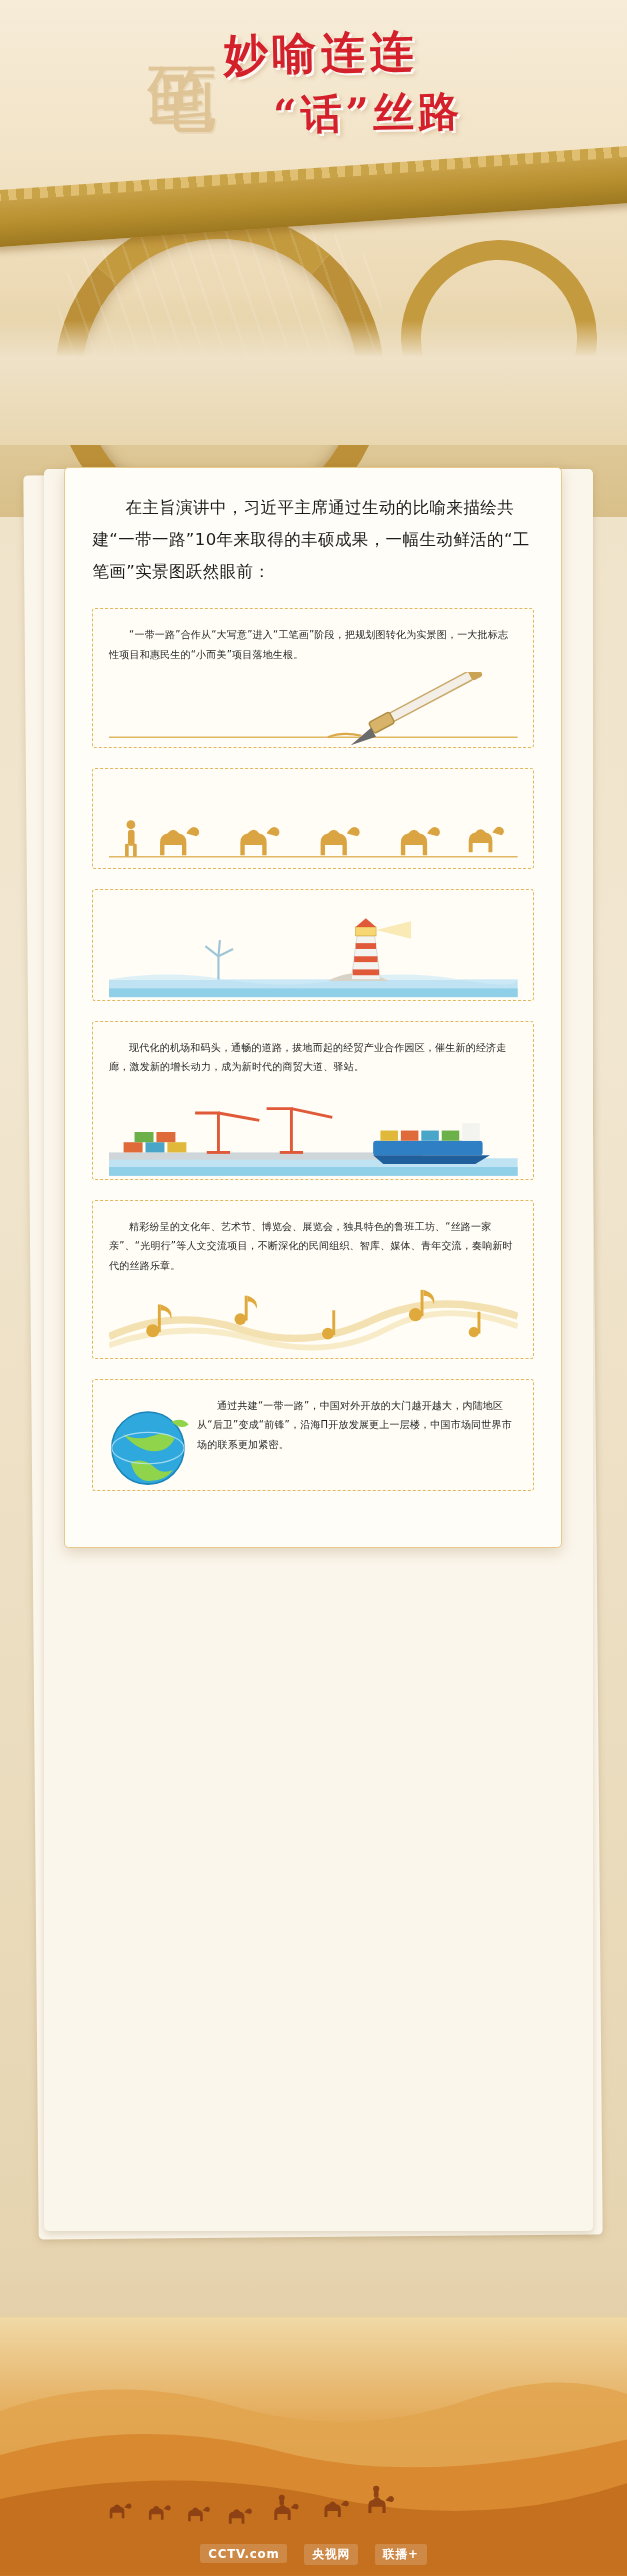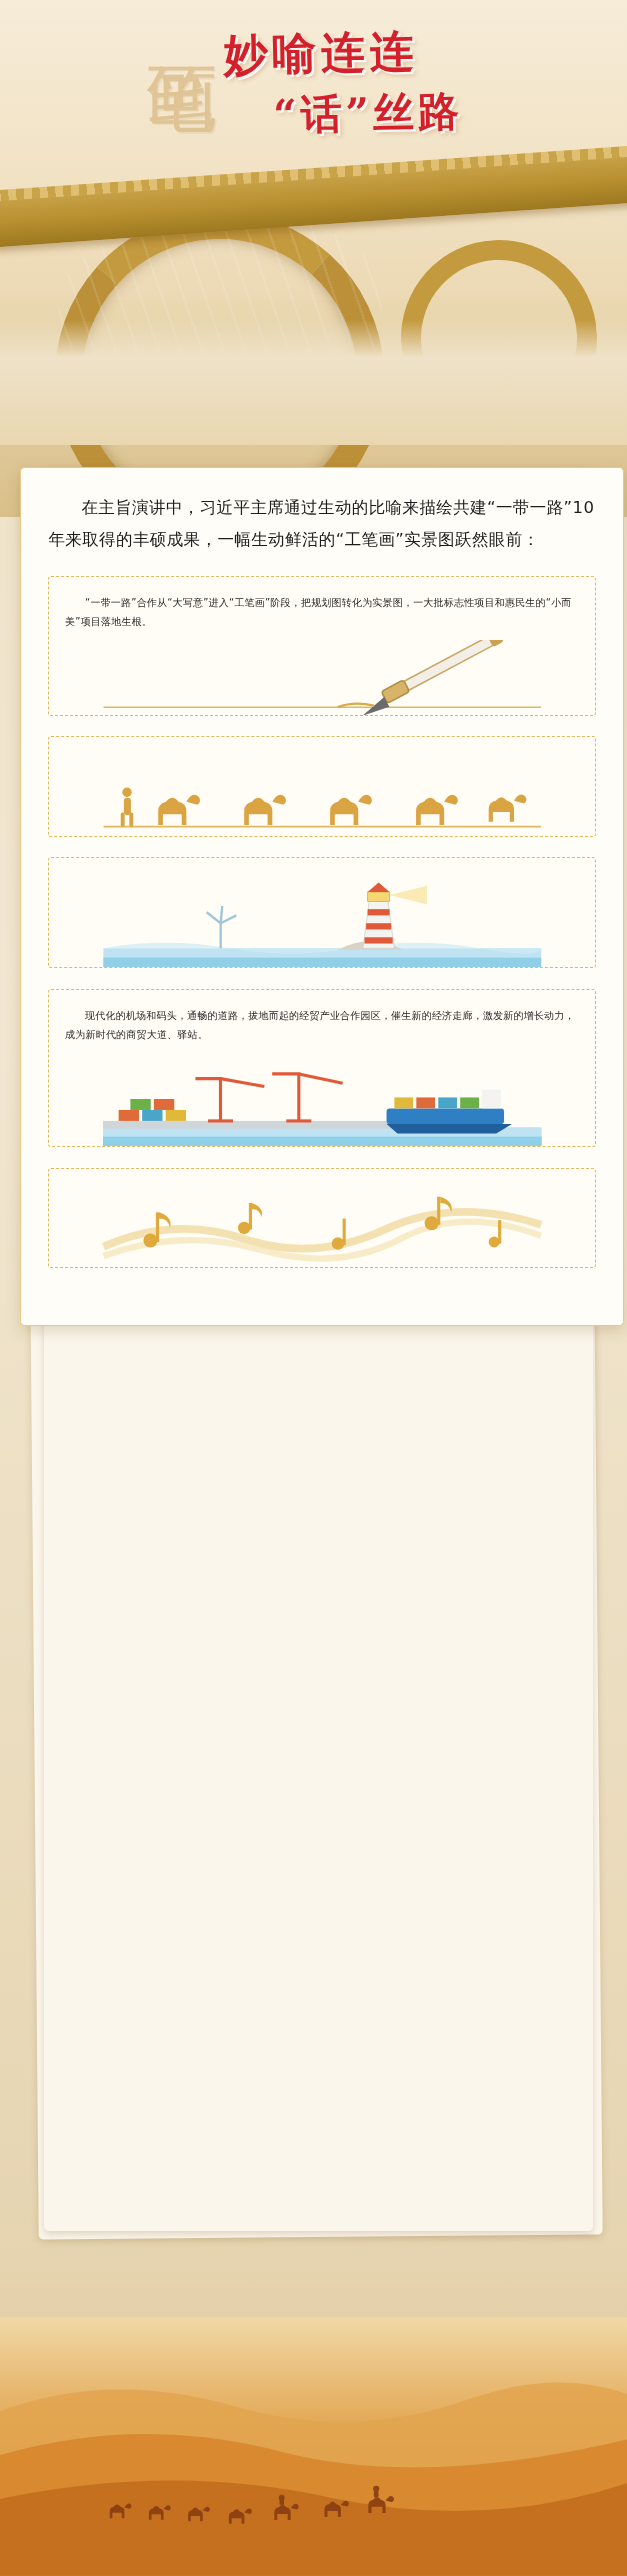--- a/index.html
+++ b/index.html
@@ -126,21 +126,21 @@
   
   .card-stack { position:absolute; left:20.4px; top:467px; width:586px; }
   .card-shadow {
     position:absolute; background:#fbf6ec;
     border-radius:4.7px;
     box-shadow: 0 2.4px 7.8px rgba(140,110,60,.25);
   }
   .card-main {
     position:relative;
     margin: 0 auto;
-    width: 604px;
+    width: 498px;
     background: #fffdf7;
     border: 1.6px solid #e7c98a;
     border-radius: 4.7px;
     padding: 23.5px 27px 36px 27px;
     box-shadow: 0 4.7px 14px rgba(150,115,60,.25);
   }
   .lead {
     font-family: "DejaVu Sans", sans-serif;
     font-size: 16.5px;
     line-height: 1.95;
@@ -336,20 +336,21 @@
               <rect x="48" y="58" width="24" height="14" fill="#e06b3a"></rect>
               <rect x="76" y="58" width="24" height="14" fill="#4aa6c9"></rect>
               <rect x="104" y="58" width="24" height="14" fill="#6cb04a"></rect>
               <rect x="132" y="48" width="24" height="24" fill="#f3f3ef"></rect>
             </g>
           </svg>
         </div>
       </div>
 
       <div class="sec">
+        <p>精彩纷呈的文化年、艺术节、博览会、展览会，独具特色的鲁班工坊、“丝路一家亲”、“光明行”等人文交流项目，不断深化的民间组织、智库、媒体、青年交流，奏响新时代的丝路乐章。</p>
         <div class="art" style="height:75px">
           <svg width="100%" height="75" viewBox="0 0 560 96">
             <path d="M0 70 q90 -40 180 -10 t180 -12 t200 -6" stroke="#f0d79a" stroke-width="10" fill="none" opacity=".75"></path>
             <path d="M0 82 q100 -36 200 -8 t180 -14 t180 -4" stroke="#f6e6bd" stroke-width="8" fill="none" opacity=".8"></path>
             <g fill="#e0a93c">
               <circle cx="60" cy="62" r="9"></circle>
                 <rect x="67" y="26" width="4" height="38"></rect>
                 <path d="M71 26 q18 6 14 20 q-2 -12 -14 -12 z"></path>
               <circle cx="180" cy="46" r="8"></circle>
                 <rect x="186" y="14" width="4" height="34"></rect>
@@ -359,20 +360,33 @@
               <circle cx="420" cy="40" r="9"></circle>
                 <rect x="427" y="6" width="4" height="36"></rect>
                 <path d="M431 6 q18 6 14 20 q-2 -12 -14 -12 z"></path>
               <circle cx="500" cy="64" r="7"></circle>
                 <rect x="505" y="36" width="4" height="30"></rect>
             </g>
           </svg>
         </div>
       </div>
 
+      <div class="sec">
+        <div style="position:relative; min-height:94px;">
+          <svg style="position:absolute; left:-4.7px; top:4.7px;" width="91" height="91" viewBox="0 0 116 116">
+            <circle cx="56" cy="60" r="46" fill="#2fa8dd"></circle>
+            <circle cx="56" cy="60" r="46" fill="none" stroke="#1b84b8" stroke-width="2"></circle>
+            <path d="M24 42 q18 10 40 2 q14 -6 26 4 q-8 16 -26 16 q-20 0 -40 -22 z" fill="#8fd44a"></path>
+            <path d="M34 78 q16 -6 30 6 q10 10 24 4 q-10 14 -30 14 q-18 0 -24 -24 z" fill="#8fd44a"></path>
+            <path d="M86 26 q14 -6 22 4 q-10 8 -22 -4 z" fill="#8fd44a"></path>
+            <ellipse cx="56" cy="60" rx="46" ry="20" fill="none" stroke="#bce6f7" stroke-width="1.5" opacity=".8"></ellipse>
+          </svg>
+          <p style="text-indent:2em; padding-left:88px;">通过共建“一带一路”，中国对外开放的大门越开越大，内陆地区从“后卫”变成“前锋”，沿海П开放发展更上一层楼，中国市场同世界市场的联系更加紧密。</p>
+        </div>
+      </div>
 
     </div>
   </div>
 
   <div class="footer">
     <svg width="627" height="259" viewBox="0 0 800 330">
       <defs>
         <linearGradient id="sandg" x1="0" y1="0" x2="0" y2="1">
           <stop offset="0%" stop-color="#f0d9a6"></stop>
           <stop offset="45%" stop-color="#e2a44f"></stop>
@@ -413,16 +427,21 @@
         </g>
         <g transform="translate(470,226) scale(1)">
           <path d="M0 24 v-10 q0-6 6-7 q5-7 10 0 q6 1 6 7 v10 h-4 v-8 h-14 v8 z"></path>
             <path d="M22 8 q6-9 10-4 q2 4 -2 6 z"></path>
           <circle cx="10" cy="-7" r="4"></circle>
             <rect x="7" y="-5" width="6" height="9" rx="2"></rect>
         </g>
       </g>
     </svg>
 
+    <div class="logos">
+      <span class="logo-chip">CCTV.com</span>
+      <span class="logo-chip">央视网</span>
+      <span class="logo-chip">联播+</span>
+    </div>
   </div>
 
 </div>
 
 
 </body></html>

